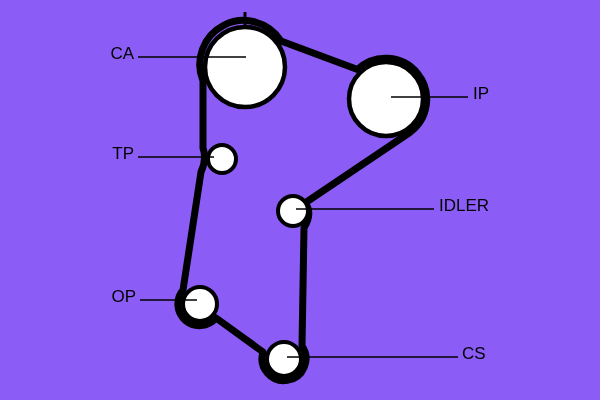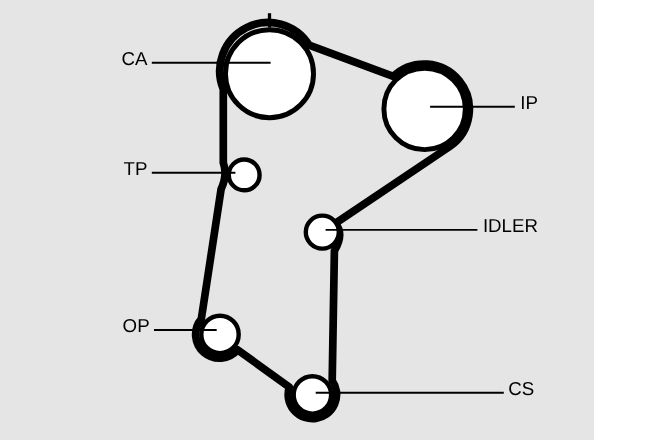--- a/index.html
+++ b/index.html
@@ -2,23 +2,23 @@
 <html><head>
 <meta charset="utf-8">
 <style>
   html, body {
     margin: 0;
     padding: 0;
     background: #ffffff;
   }
   .canvas {
     position: relative;
-    width: 540px;
+    width: 600px;
     height: 400px;
-    background: #e5e5e5;
+    background: #8b5cf6;
     overflow: hidden;
   }
   svg {
     display: block;
   }
   .belt {
     fill: none;
     stroke: #000000;
     stroke-width: 7;
     stroke-linejoin: round;

